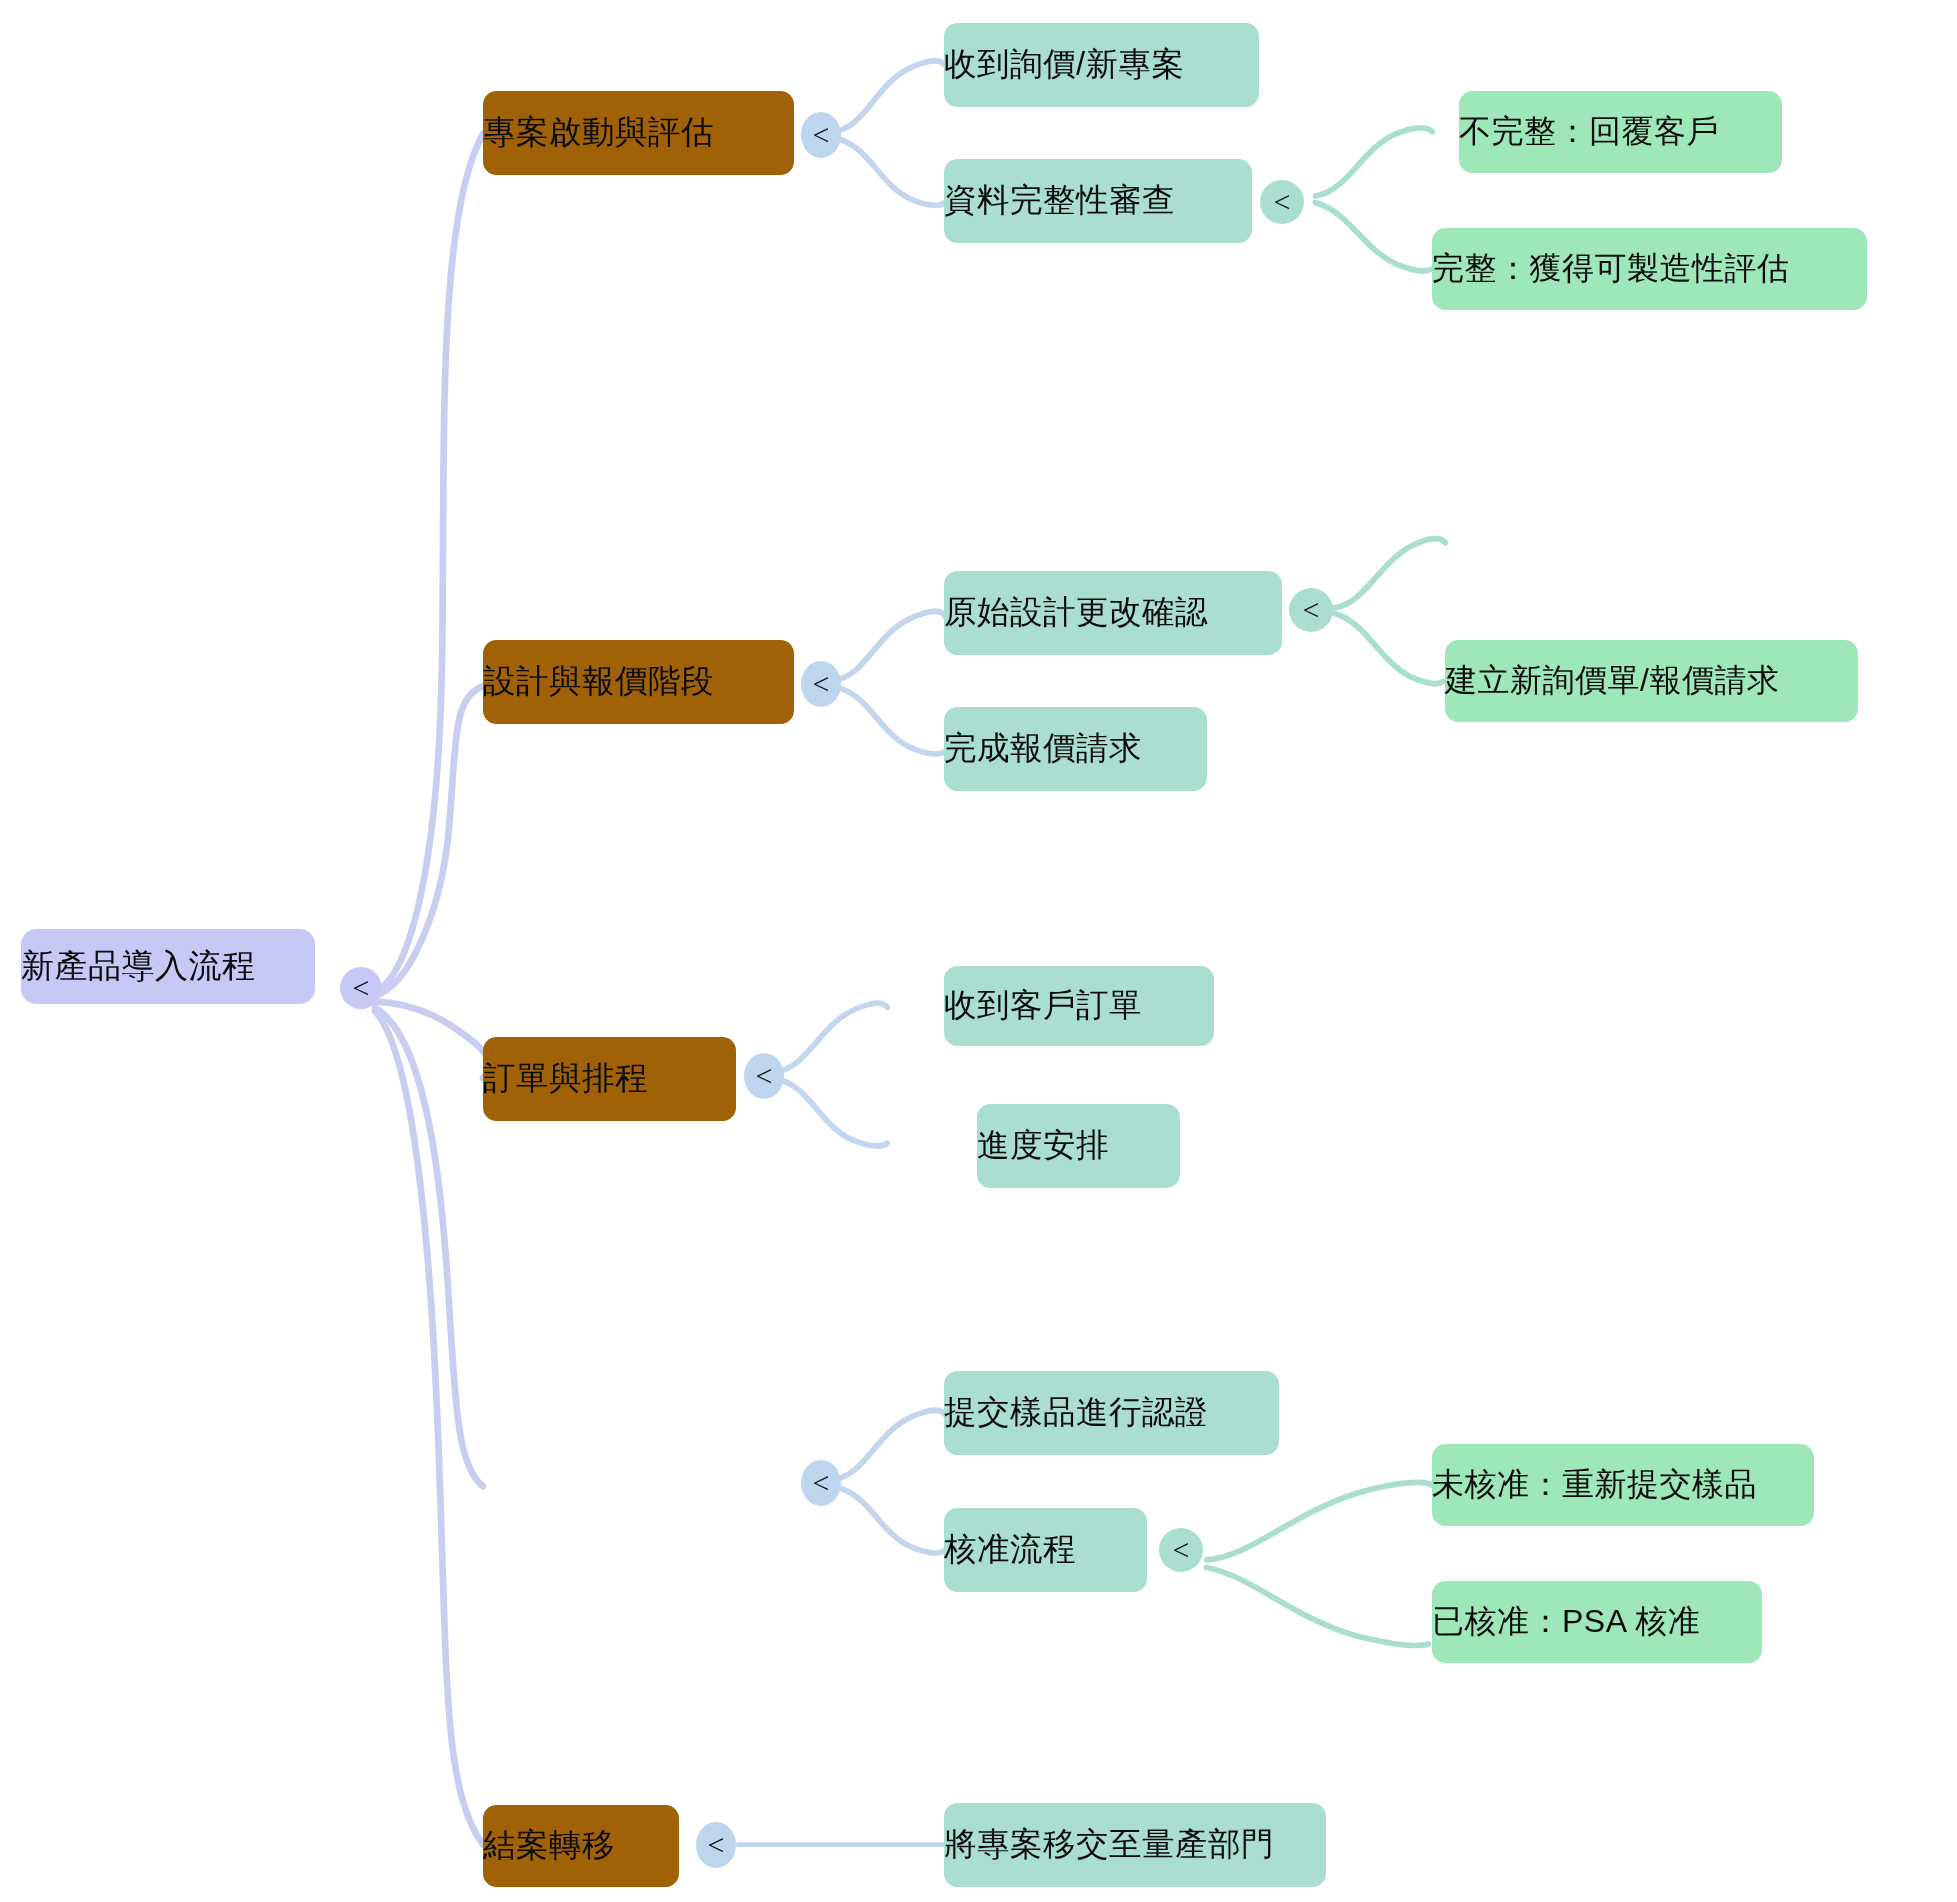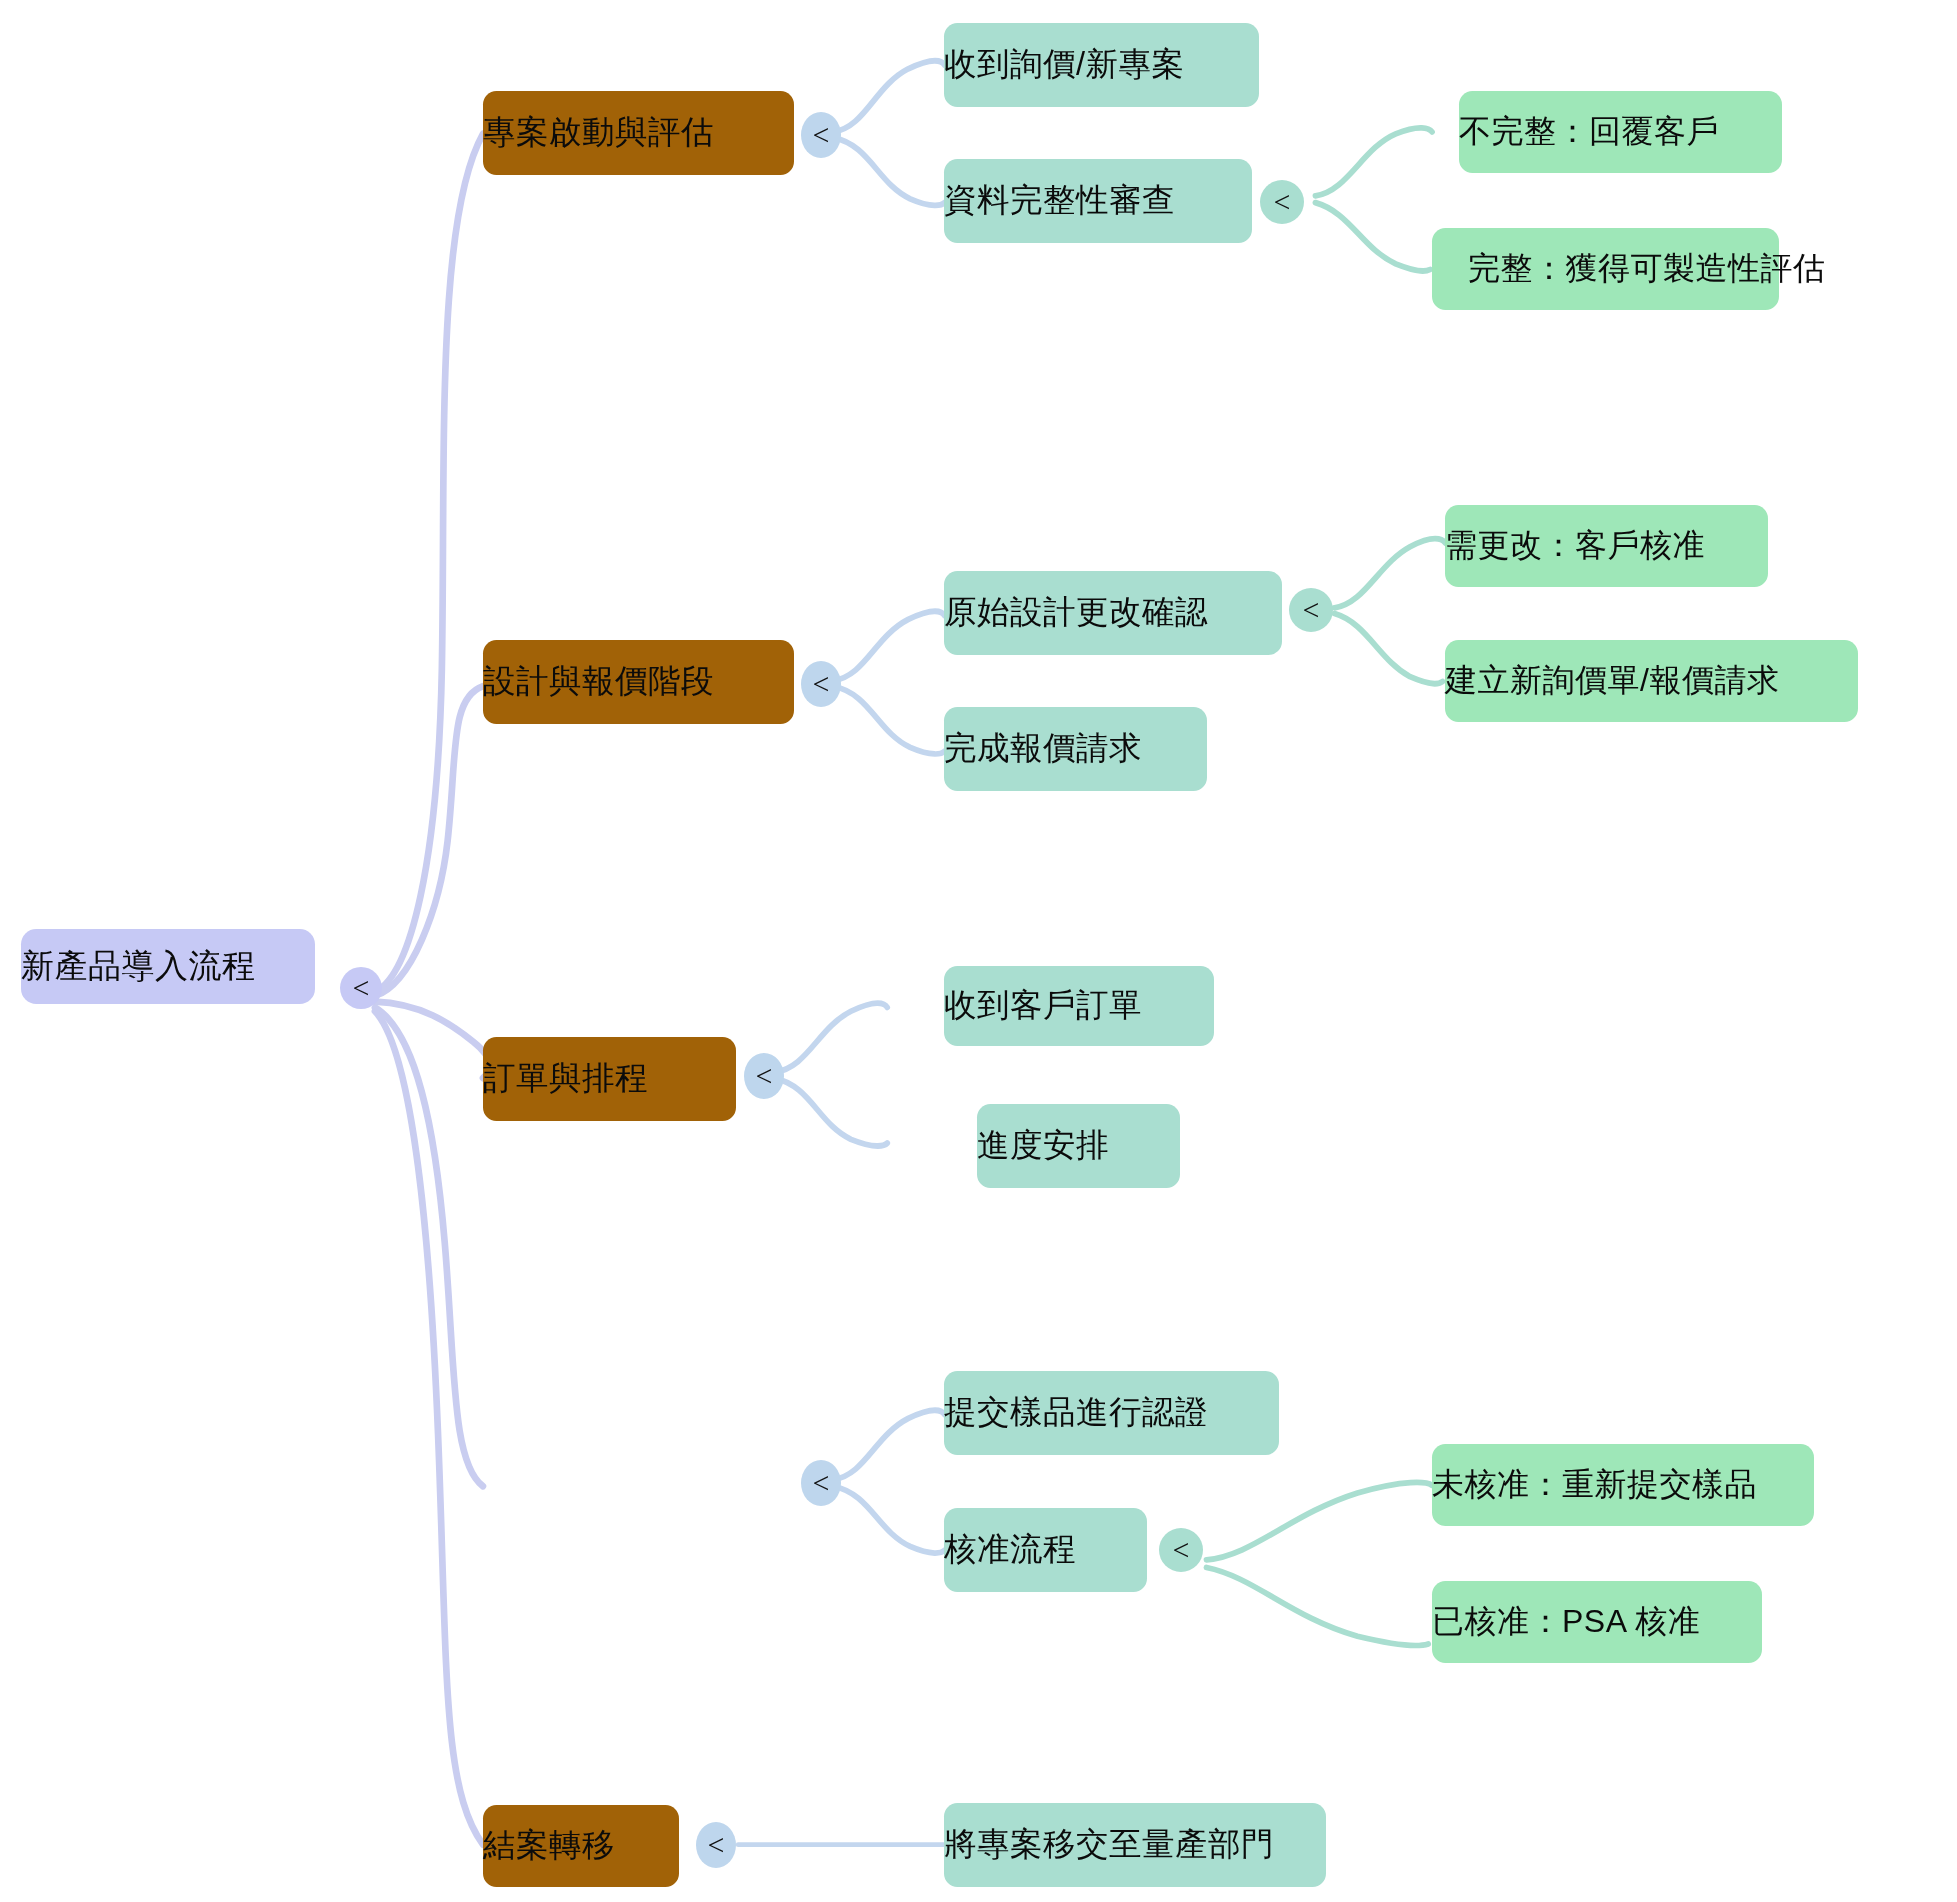--- a/index.html
+++ b/index.html
@@ -142,41 +142,38 @@
   </div>
 
   <div class="node lvl2" style="left:944px; top:159px; width:308px; height:84px;">
     <span>資料完整性審查</span>
   </div>
   <div class="toggle green-t" style="left:1260px; top:180px; width:44px; height:44px;">&lt;</div>
 
   <div class="node lvl3" style="left:1432px; top:91px; width:323px; height:82px;margin-left:27px;">
     <span>不完整：回覆客戶</span>
   </div>
-  <div class="node lvl3" style="left:1432px; top:228px; width:347px; height:82px;padding-left:36px;">
+  <div class="node lvl3" style="left:1432px; top:228px; width:435px; height:82px;">
     <span>完整：獲得可製造性評估</span>
   </div>
 
   <div class="node lvl1" style="left:483px; top:640px; width:311px; height:84px;">
     <span>設計與報價階段</span>
   </div>
   <div class="toggle blue-t" style="left:801px; top:661px; width:40px; height:46px;">&lt;</div>
 
   <div class="node lvl2" style="left:944px; top:571px; width:338px; height:84px;">
     <span>原始設計更改確認</span>
   </div>
   <div class="toggle green-t" style="left:1289px; top:588px; width:44px; height:44px;">&lt;</div>
 
   <div class="node lvl2" style="left:944px; top:707px; width:263px; height:84px;">
     <span>完成報價請求</span>
   </div>
 
-  <div class="node lvl3" style="left:1445px; top:505px; width:323px; height:82px;">
-    <span>需更改：客戶核准</span>
-  </div>
   <div class="node lvl3" style="left:1445px; top:640px; width:413px; height:82px;">
     <span>建立新詢價單/報價請求</span>
   </div>
 
   <div class="node lvl1" style="left:483px; top:1037px; width:253px; height:84px;">
     <span>訂單與排程</span>
   </div>
   <div class="toggle blue-t" style="left:744px; top:1053px; width:40px; height:46px;">&lt;</div>
 
   <div class="node lvl2" style="left:944px; top:966px; width:270px; height:80px;">

